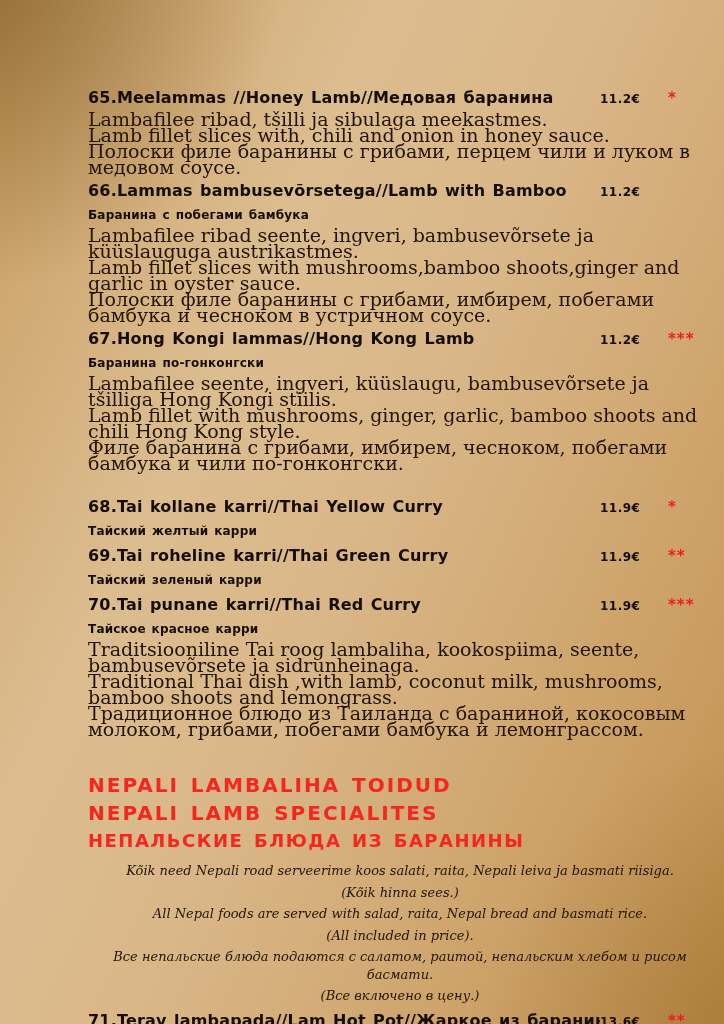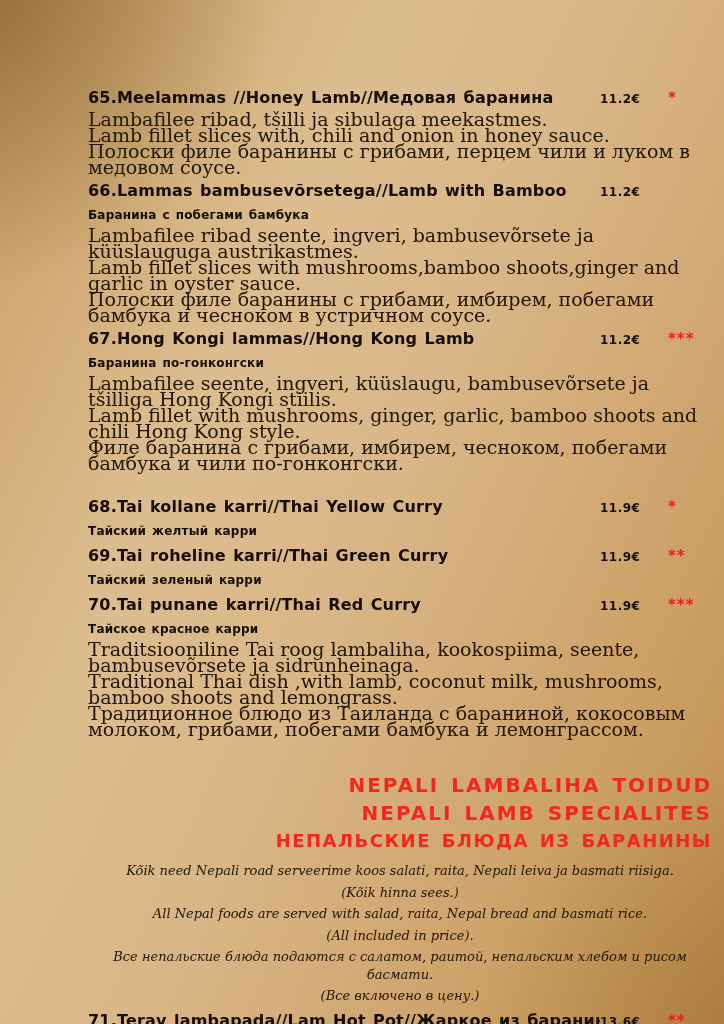--- a/index.html
+++ b/index.html
@@ -41,21 +41,21 @@
   .desc p {
     margin: 0; font-family: "DejaVu Serif", serif;
     font-size: 19px; line-height: 16px; color: #211403;
   }
   .menu-item { margin-bottom: 4px; }
   .menu-item.tight { margin-bottom: 1px; }
   .gap-top { margin-top: 24px; }
 
   
   .nepali { margin-top: 34px; }
-  .nepali-titles { text-align: right; margin-bottom: 7px; }
+  .nepali-titles { text-align: left; margin-bottom: 7px; }
   .nepali-title {
     font-size: 20px; font-weight: bold; color: #f5261e;
     letter-spacing: 2px; line-height: 28px; word-spacing: 3px;
   }
   .nepali-title.cyr { font-size: 18px; letter-spacing: 1.5px; }
   .nepali-notes { text-align: center; }
   .nepali-notes p {
     margin: 4px; font-family: "DejaVu Serif", serif; font-style: italic;
     font-size: 13px; line-height: 17.5px; color: #211403;
   }

